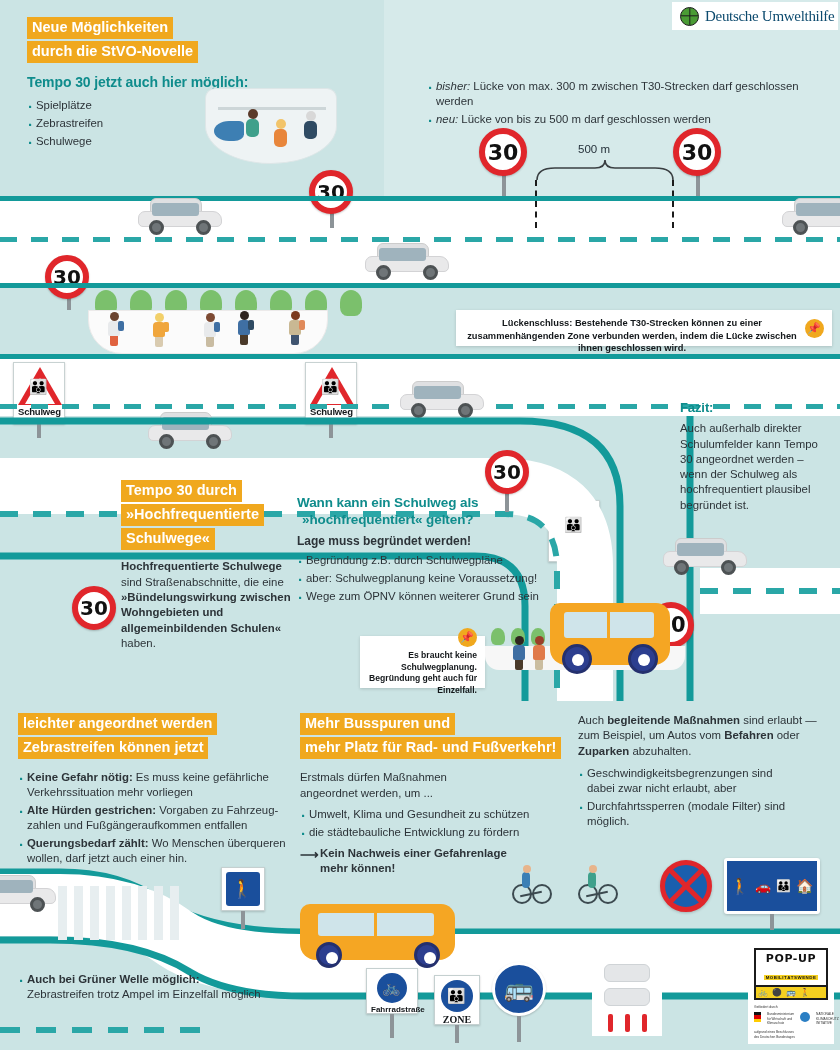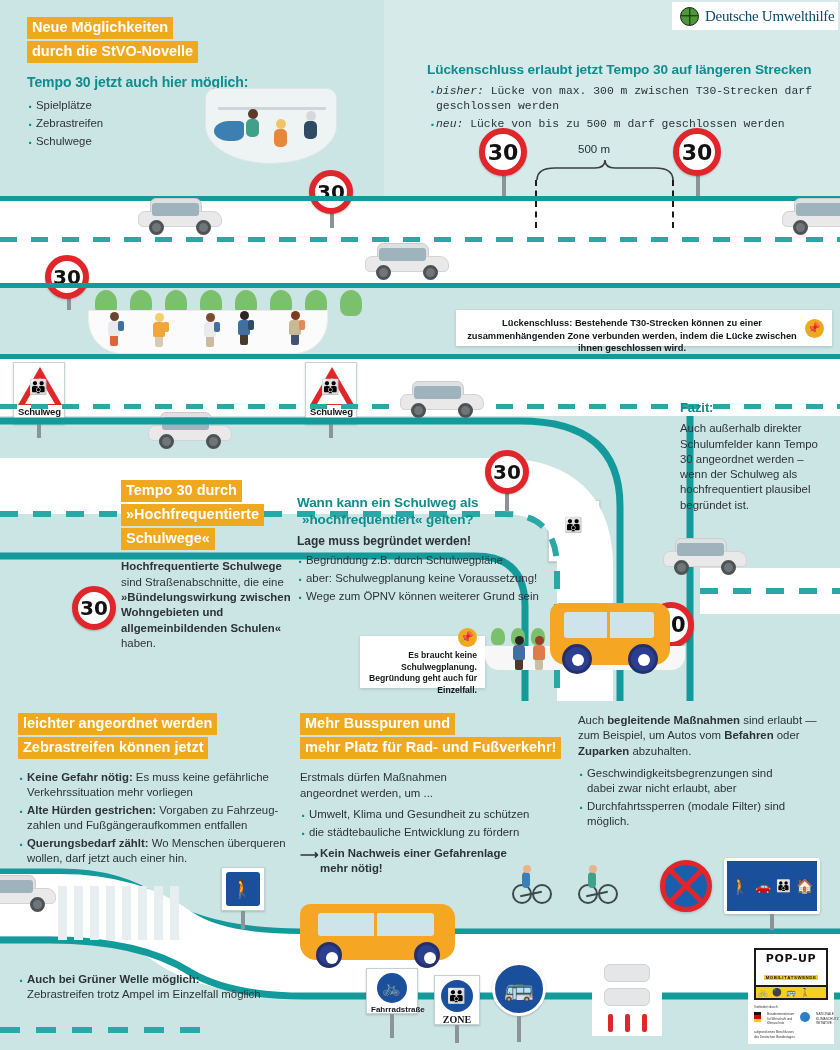--- a/index.html
+++ b/index.html
@@ -399,22 +399,21 @@
       <div class="ph" style="background:#f2c46a;"></div>
       <div class="pb" style="background:#e8863b;"></div>
     </div>
     <div class="pg-person" style="left:98px;top:22px;">
       <div class="ph" style="background:#d8d8d8;"></div>
       <div class="pb" style="background:#2f4b63;"></div>
     </div>
   </div>
 
   <div class="abs" style="left:427px;top:62px;width:400px;">
-    <div class="teal-title" style="font-size:13.6px;">Lückenschluss erlaubt jetzt Tempo 30 auf längeren Strecken</div>
-    <ul class="bullets" style="margin-top:5px;font-family:Liberation Mono, monospace;">
+    <ul class="bullets" style="margin-top:17px;">
       <li>
         <i>bisher:</i><span> Lücke von max. 300 m zwischen T30-Strecken darf geschlossen werden</span>
       </li>
       <li>
         <i>neu:</i><span> Lücke von bis zu 500 m darf geschlossen werden</span>
       </li>
     </ul>
   </div>
 
   <div class="abs" style="left:578px;top:143px;font-size:11.5px;color:#25313a;">500 m</div>
@@ -652,21 +651,21 @@
     <div><span class="hl">Mehr Busspuren und</span></div>
     <div><span class="hl">mehr Platz für Rad- und Fußverkehr!</span></div>
     <div class="body-txt" style="margin-top:9px;width:170px;">Erstmals dürfen Maßnahmen angeordnet werden, um ...</div>
     <ul class="bullets" style="margin-top:6px;">
       <li>Umwelt, Klima und Gesundheit zu schützen</li>
       <li>die städtebauliche Entwicklung zu fördern</li>
     </ul>
     <div class="body-txt" style="margin-top:6px;font-weight:bold;position:relative;padding-left:20px;line-height:1.35;">
       <span class="abs" style="left:0;top:0;font-size:13px;">⟶</span>
       <span>Kein Nachweis einer Gefahrenlage</span><br>
-      <span>mehr nötig!</span>
+      <span>mehr können!</span>
     </div>
   </div>
 
   <div class="abs body-txt" style="left:578px;top:713px;width:250px;">
     <div>
       <span>Auch </span><b>begleitende Maßnahmen</b><span> sind erlaubt — zum Beispiel, um Autos vom </span><b>Befahren</b><span> oder </span><b>Zuparken</b><span> abzuhalten.</span>
     </div>
     <ul class="bullets" style="margin-top:7px;width:215px;">
       <li>Geschwindigkeitsbegrenzungen sind dabei zwar nicht erlaubt, aber</li>
       <li>Durchfahrtssperren (modale Filter) sind möglich.</li>

